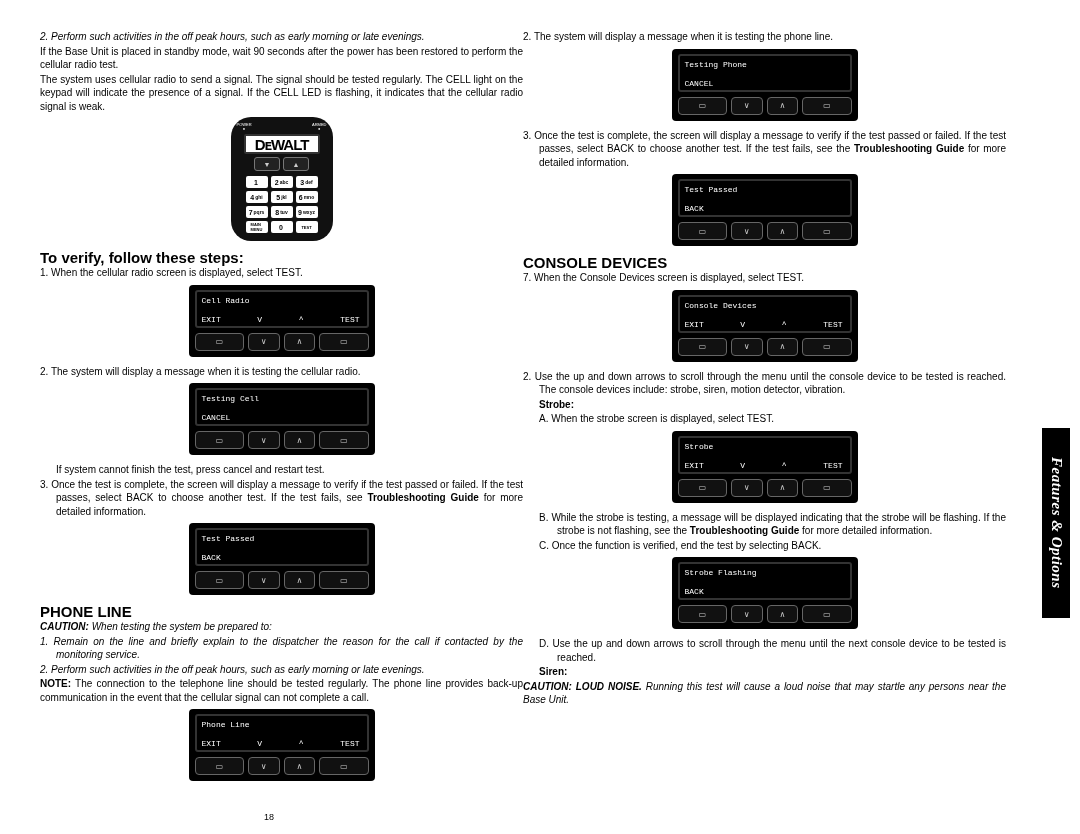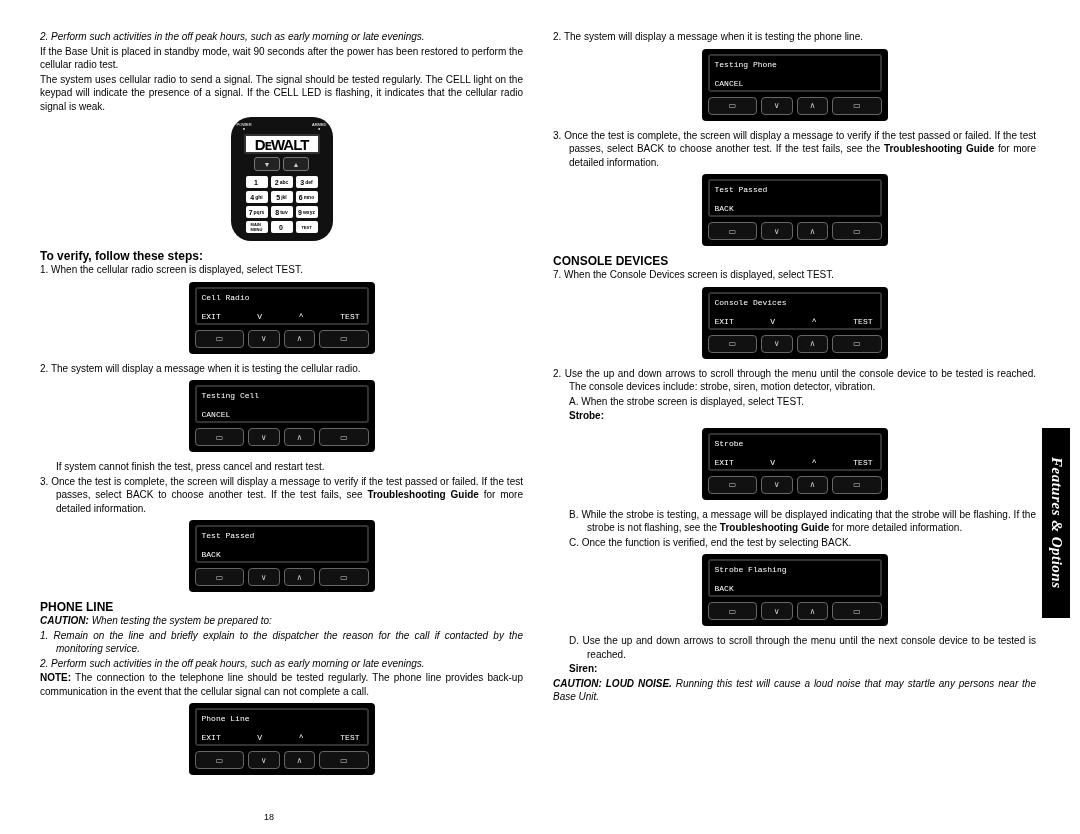--- a/index.html
+++ b/index.html
@@ -9,38 +9,37 @@
     font-size: 10px;
     background: #fff;
     width: 1080px;
     height: 834px;
     position: relative;
     color: #000;
   }
   .page {
     display: flex;
     padding: 30px 26px 20px 40px;
-    gap: 30px;
   }
   .col {
     width: 483px;
   }
   .para {
     line-height: 1.35;
     text-align: justify;
     margin-bottom: 1px;
   }
   .italic { font-style: italic; }
   .bold { font-weight: bold; }
   .ml-num { padding-left: 16px; text-indent: -16px; }
   .ml-let { padding-left: 18px; text-indent: -18px; }
   .section-head {
     font-weight: bold;
     margin-top: 2px;
-    font-size: 12px;
+    font-size: 15px;
   }
   
   .keypad-wrap {
     display: flex;
     justify-content: center;
     margin: 4px 0 8px;
   }
   .keypad {
     width: 90px;
     background: #111;
@@ -350,22 +349,22 @@
       <div class="lcd-btns">
             <div class="lcd-btn wide">▭</div>
             <div class="lcd-btn">∨</div>
             <div class="lcd-btn">∧</div>
             <div class="lcd-btn wide">▭</div>
           </div>
     </div>
       </div>
 
     <div class="para ml-num">2. Use the up and down arrows to scroll through the menu until the console device to be tested is reached. The console devices include: strobe, siren, motion detector, vibration.</div>
+    <div class="para bold" style="padding-left:16px">Strobe:</div>
     <div class="para ml-let" style="margin-left:16px">A. When the strobe screen is displayed, select TEST.</div>
-    <div class="para bold" style="padding-left:16px">Strobe:</div>
 
     <div class="lcd-wrap">
         <div class="lcd">
       <div class="lcd-screen">
         <div class="lcd-row1">Strobe</div>
         <div class="lcd-row2"><span>EXIT</span><span>V</span><span>^</span><span>TEST</span></div>
       </div>
       <div class="lcd-btns">
             <div class="lcd-btn wide">▭</div>
             <div class="lcd-btn">∨</div>

